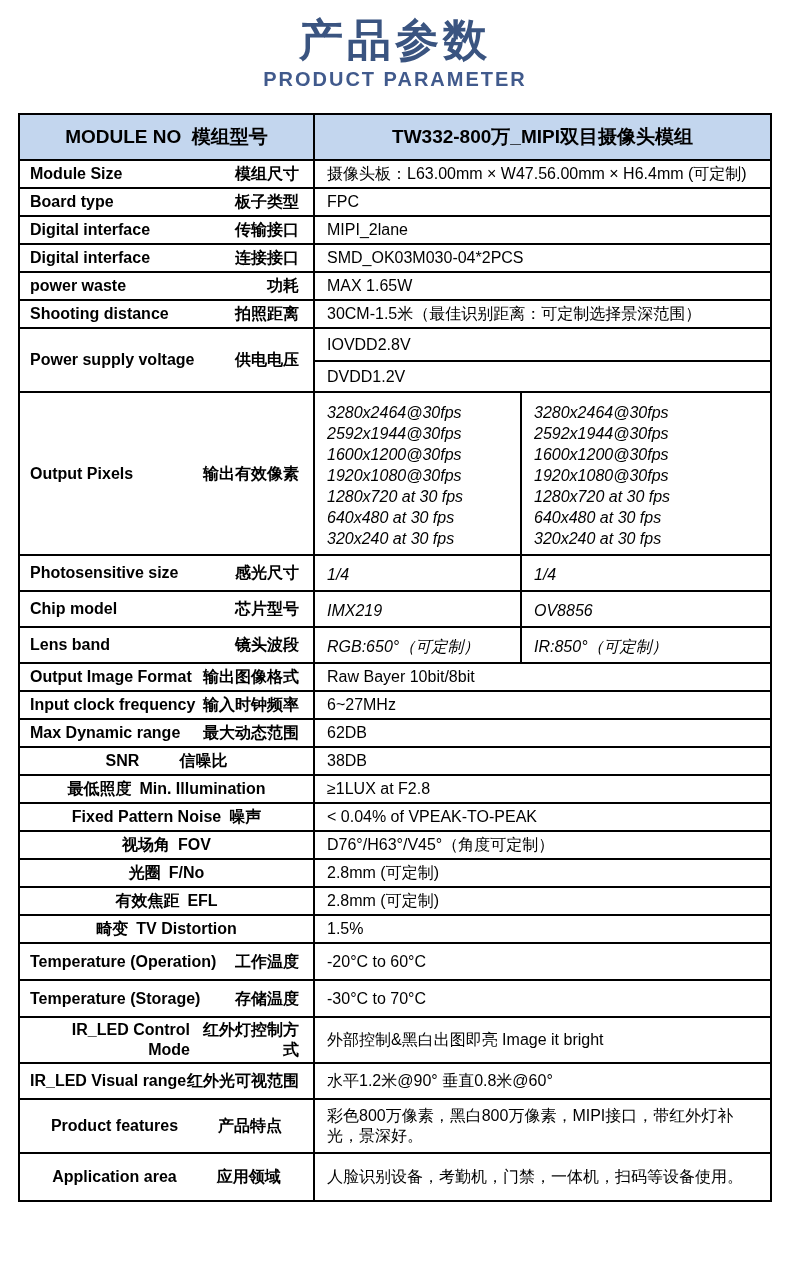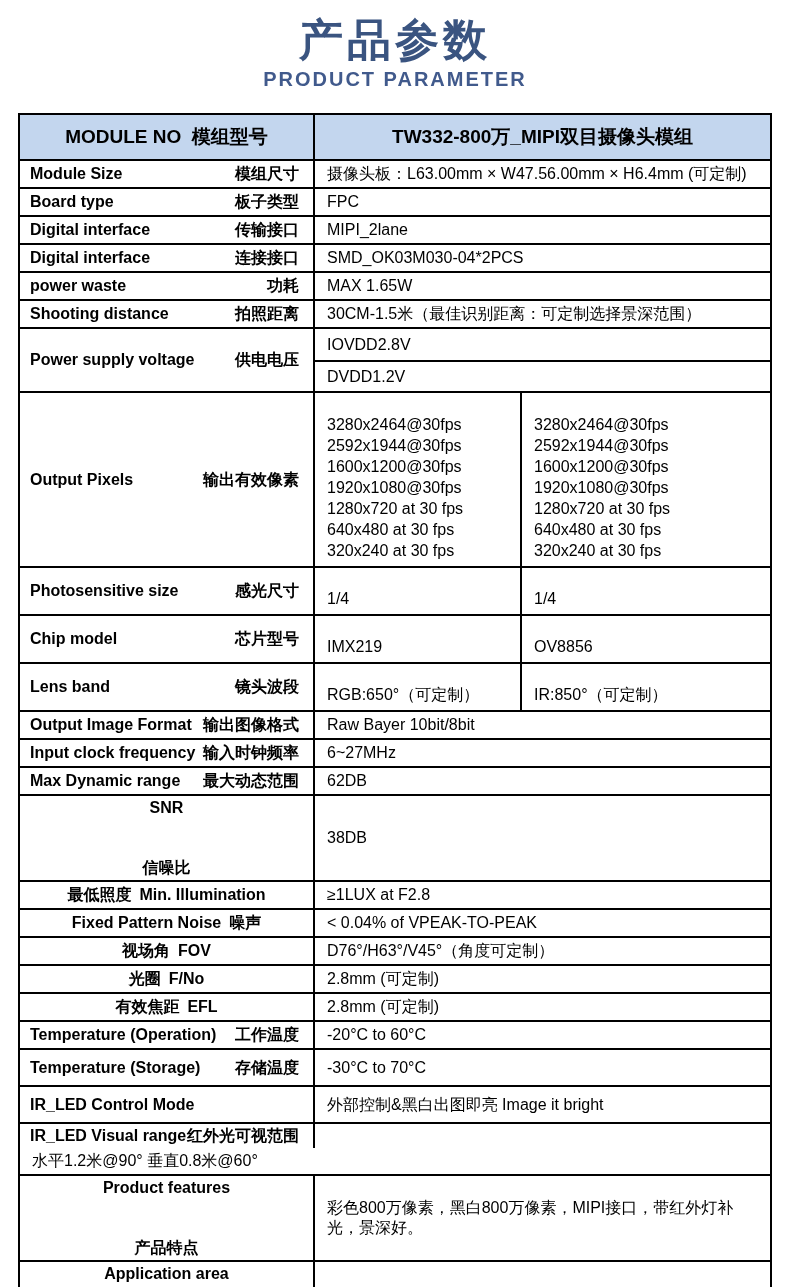--- a/index.html
+++ b/index.html
@@ -39,43 +39,43 @@
 
   .trow { display: flex; border-top: 2px solid var(--c-border, #000); min-height: 28px; }
   .label-cell {
     width: 295px; border-right: 2px solid var(--c-border, #000);
     display: flex; align-items: center;
     font-weight: 700; font-size: 16px;
     padding: 2px 14px 2px 10px; line-height: 20px; text-align: right;
   }
   .align-left .label-cell { justify-content: space-between; }
   .align-center .label-cell { justify-content: center; gap: 8px; padding: 2px 8px; }
-  .align-center-wide .label-cell { justify-content: center; gap: 40px; padding: 2px 24px; flex-direction: column; }
+  .align-center-wide .label-cell { justify-content: center; gap: 40px; padding: 2px 24px; }
 
   .value-cell {
     font-size: 16px; line-height: 20px;
     display: flex; flex-direction: column; justify-content: center;
     padding: 3px 10px 3px 12px;
   }
   .single-val { flex: 1; }
   .type-double .dcol0 { width: 207px; border-right: 2px solid var(--c-border, #000); }
   .type-double .dcol1 { flex: 1; }
   .stack-wrap { flex: 1; display: flex; flex-direction: column; }
   .stack-sub { min-height: 31px; flex: 1; }
   .stack-sub + .stack-sub { border-top: 2px solid var(--c-border, #000); }
   .vline { line-height: 21px; }
-  .type-double .value-cell { padding-top: 21px; padding-bottom: 5px; }
+  .type-double .value-cell { padding-top: 9px; padding-bottom: 5px; font-style: italic; }
 
   
   .rows .trow:nth-child(9),
   .rows .trow:nth-child(10),
   .rows .trow:nth-child(11) { min-height: 30px; }
   .rows .trow:nth-child(22),
   .rows .trow:nth-child(23) { min-height: 37px; }
-  .rows .trow:nth-child(24) { min-height: 34px; flex-direction: column; }
+  .rows .trow:nth-child(24) { min-height: 34px; }
   .rows .trow:nth-child(25) { min-height: 36px; }
   .rows .trow:nth-child(26) { min-height: 54px; }
   .rows .trow:nth-child(27) { min-height: 48px; }
 </style>
 </head>
 <body>
 
 <div class="page-header">
   <div class="title">产品参数</div>
   <div class="subtitle">PRODUCT PARAMETER</div>
@@ -243,37 +243,45 @@
         </div>
         <div class="value-cell single-val">2.8mm (可定制)</div>
       </div>
       <div class="trow type-single align-center">
         <div class="label-cell">
           <span>有效焦距</span>
           <span>EFL</span>
         </div>
         <div class="value-cell single-val">2.8mm (可定制)</div>
       </div>
+      <div class="trow type-single align-center">
+        <div class="label-cell">
+          <span>畸变</span>
+          <span>TV Distortion</span>
+        </div>
+        <div class="value-cell single-val">1.5%</div>
+      </div>
       <div class="trow type-single align-left">
         <div class="label-cell">
           <span>Temperature (Operation)</span>
           <span>工作温度</span>
         </div>
         <div class="value-cell single-val">-20°C to 60°C</div>
       </div>
       <div class="trow type-single align-left">
         <div class="label-cell">
           <span>Temperature (Storage)</span>
           <span>存储温度</span>
         </div>
         <div class="value-cell single-val">-30°C to 70°C</div>
       </div>
       <div class="trow type-single align-left">
         <div class="label-cell">
           <span>IR_LED Control Mode</span>
+          <span>红外灯控制方式</span>
         </div>
         <div class="value-cell single-val">外部控制&amp;黑白出图即亮 Image it bright</div>
       </div>
       <div class="trow type-single align-left">
         <div class="label-cell">
           <span>IR_LED Visual range</span>
           <span>红外光可视范围</span>
         </div>
         <div class="value-cell single-val">水平1.2米@90° 垂直0.8米@60°</div>
       </div>

